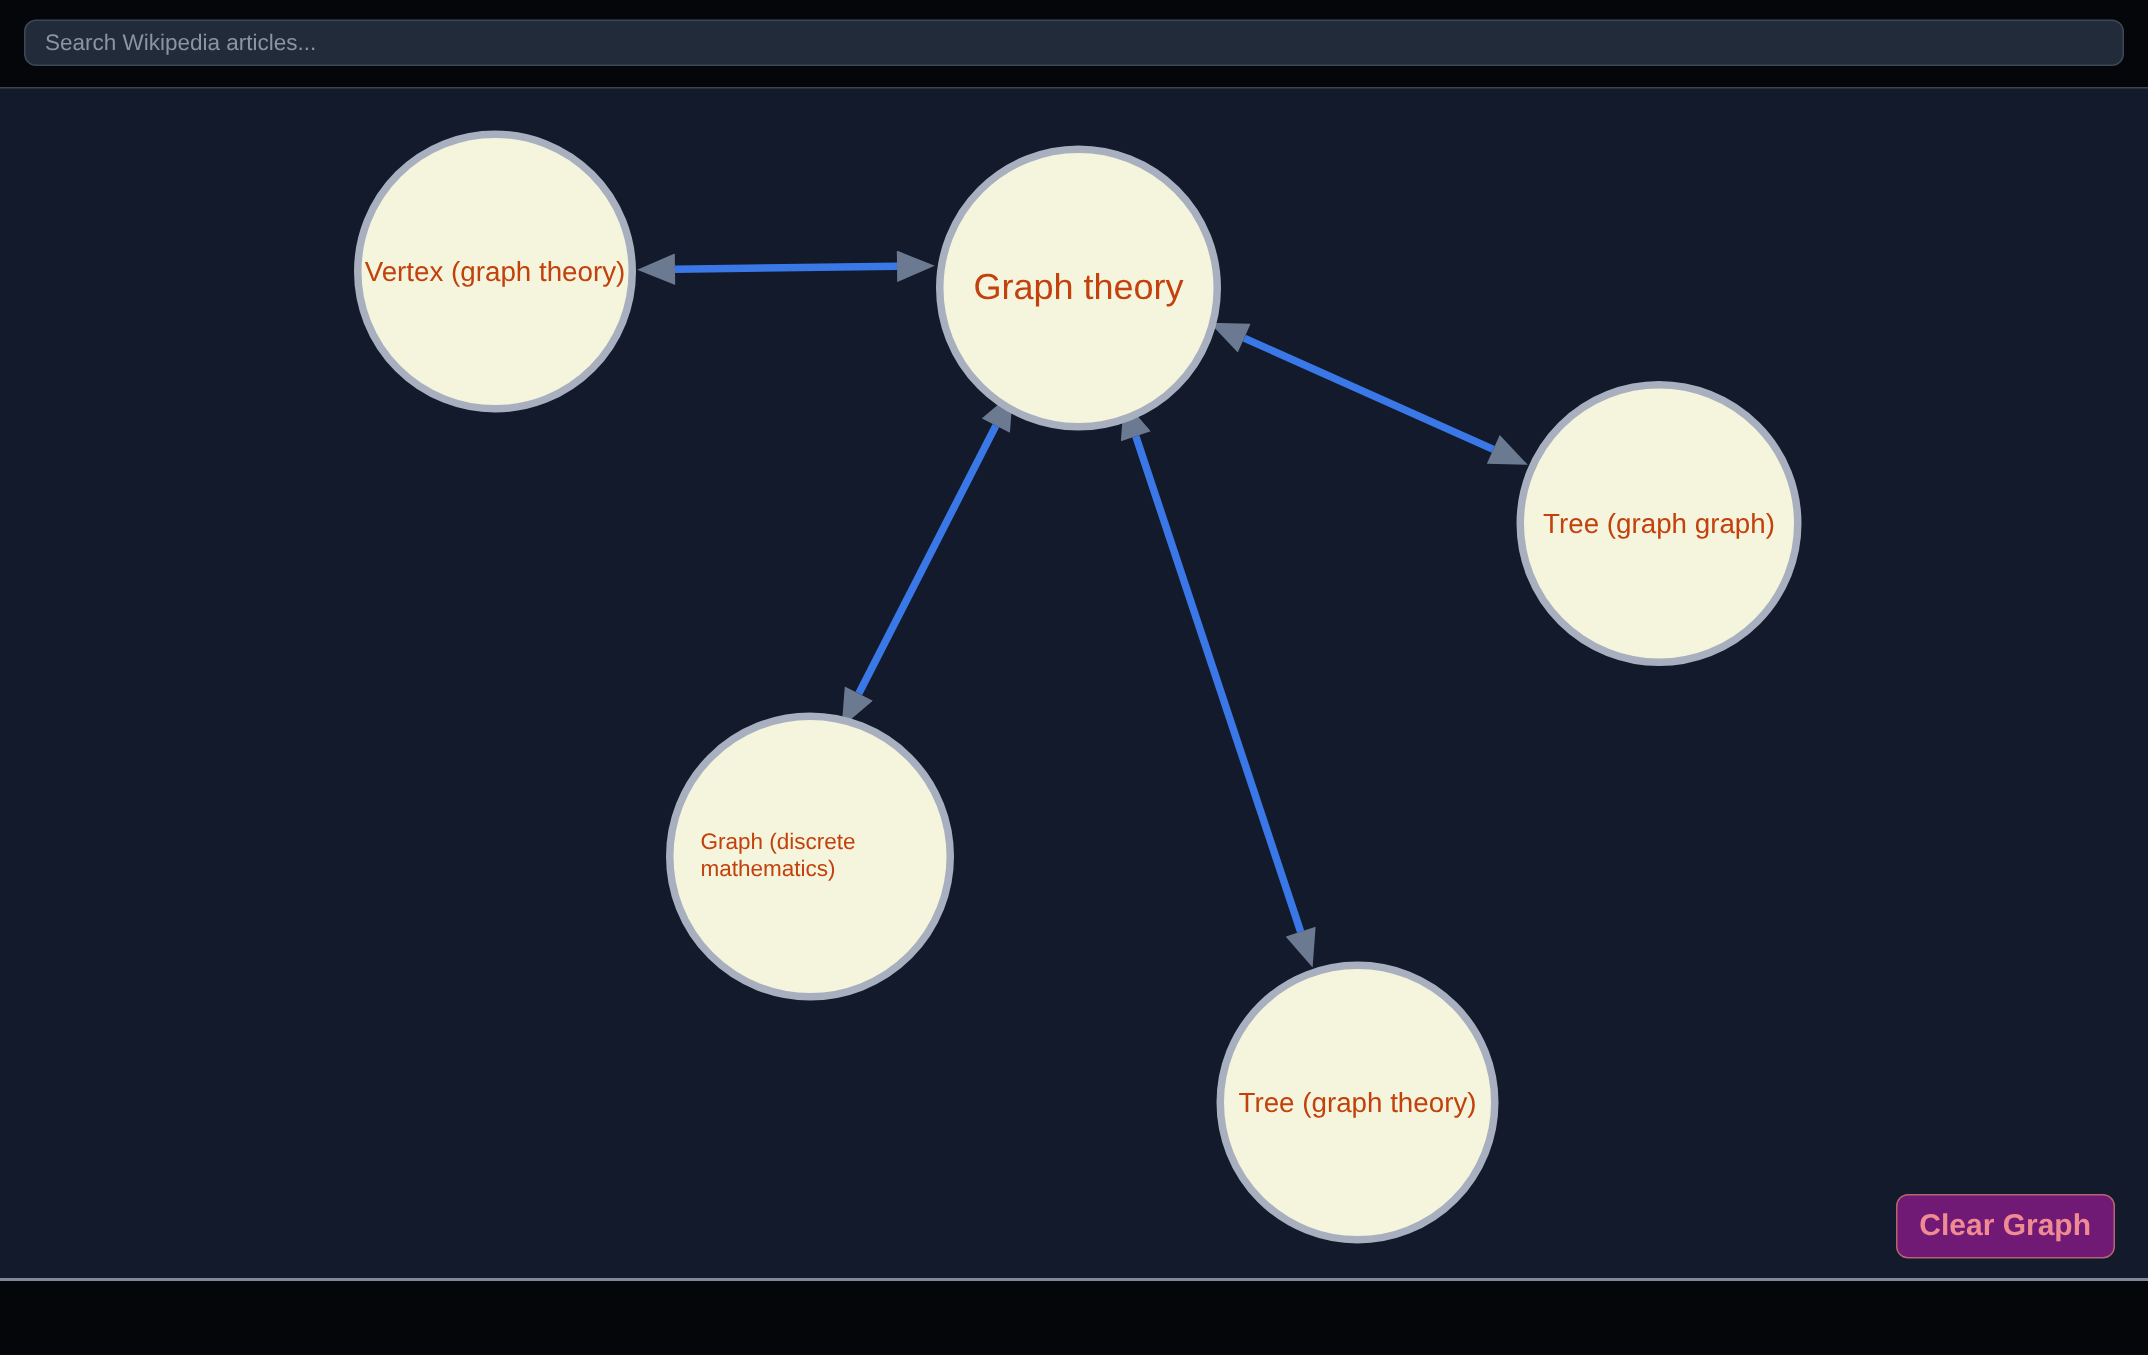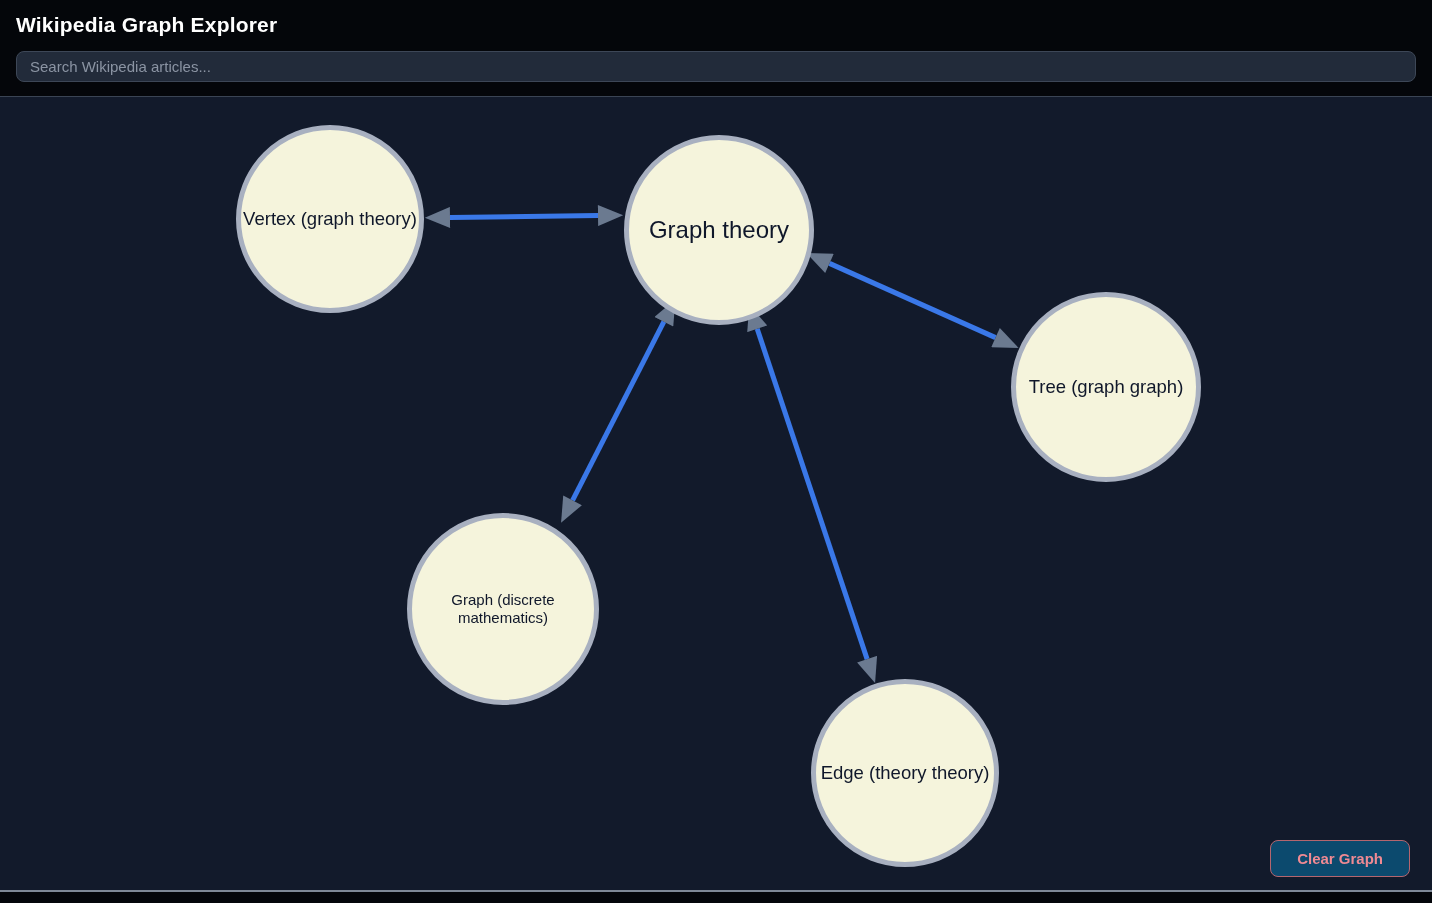--- a/index.html
+++ b/index.html
@@ -46,46 +46,45 @@
   .edges-layer {
     position: absolute;
     left: 0; top: 0;
   }
   .graph-node {
     position: absolute;
     border-radius: 50%;
     display: flex;
     align-items: center;
     justify-content: center;
-    text-align: center;
-    color: #0f172a;
+    text-align: left;
+    color: #c2410c;
     line-height: 1.22;
     cursor: pointer;
     user-select: none;
   }
   .clear-graph-btn {
     position: absolute;
     right: 22px;
     bottom: 13px;
-    background: #0c4a6e;
+    background: #701a75;
     border: 1.5px solid #b4656e;
     border-radius: 8px;
     color: #f08a93;
-    font-size: 15px;
+    font-size: 20px;
     font-weight: 700;
     font-family: "Liberation Sans", sans-serif;
-    padding: 9px 26px;
+    padding: 9px 15px;
     cursor: pointer;
   }
 </style>
 </head>
 <body>
 
 <header>
-  <h1 class="app-title">Wikipedia Graph Explorer</h1>
   <input class="search-input" type="text" placeholder="Search Wikipedia articles..." style="">
 </header>
 
 <main class="graph-canvas">
   <svg class="edges-layer" width="1432" height="796">
     <defs>
       <marker id="arrowhead" viewBox="0 0 12 10" refX="0" refY="5" markerWidth="26" markerHeight="21" markerUnits="userSpaceOnUse" orient="auto-start-reverse">
         <polygon points="0,0 12,5 0,10" id="arrowhead-shape" fill="#6b7a90"></polygon>
       </marker>
     </defs>
@@ -99,21 +98,21 @@
   <div id="nodes-layer">
       <div class="graph-node" style="left: 624px; top: 38px; width: 190px; height: 190px; background: rgb(245, 244, 220); border: 5px solid rgb(168, 176, 192); font-size: 24px;">
         <span>Graph theory</span>
       </div>
       <div class="graph-node" style="left: 236px; top: 28px; width: 188px; height: 188px; background: rgb(245, 244, 220); border: 5px solid rgb(168, 176, 192); font-size: 18.5px;">
         <span>Vertex (graph theory)</span>
       </div>
       <div class="graph-node" style="left: 1011px; top: 195px; width: 190px; height: 190px; background: rgb(245, 244, 220); border: 5px solid rgb(168, 176, 192); font-size: 18.5px;">
         <span>Tree (graph graph)</span>
       </div>
-      <div class="graph-node" style="left: 407px; top: 416px; width: 192px; height: 192px; background: rgb(245, 244, 220); border: 5px solid rgb(168, 176, 192); font-size: 15px; padding: 0px 18px;">
+      <div class="graph-node" style="left: 444px; top: 416px; width: 192px; height: 192px; background: rgb(245, 244, 220); border: 5px solid rgb(168, 176, 192); font-size: 15px; padding: 0px 18px;">
         <span>Graph (discrete mathematics)</span>
       </div>
       <div class="graph-node" style="left: 811px; top: 582px; width: 188px; height: 188px; background: rgb(245, 244, 220); border: 5px solid rgb(168, 176, 192); font-size: 18.5px;">
-        <span>Edge (theory theory)</span>
+        <span>Tree (graph theory)</span>
       </div>
     </div>
   <button class="clear-graph-btn">Clear Graph</button>
 </main>
 
 </body></html>

